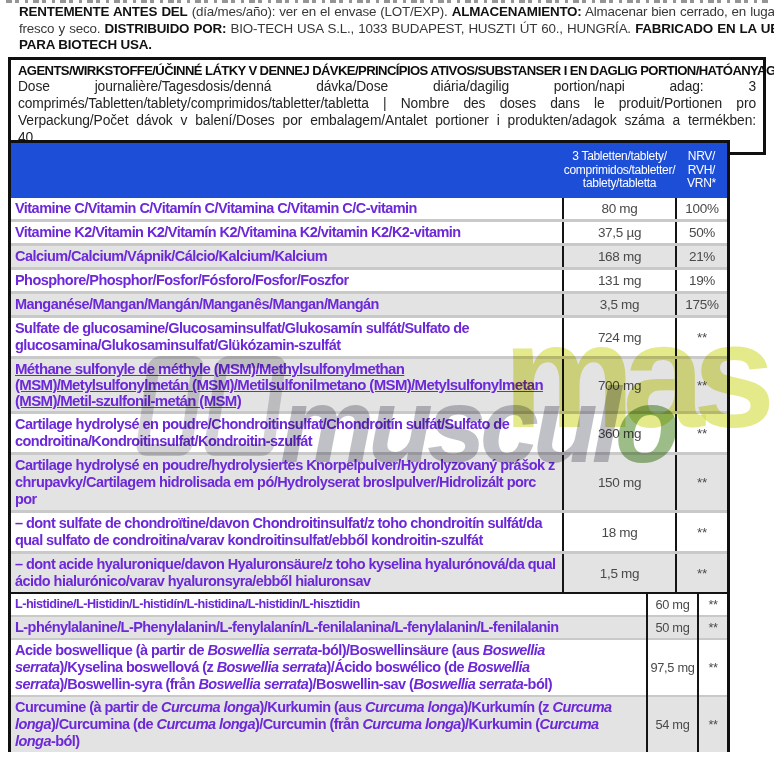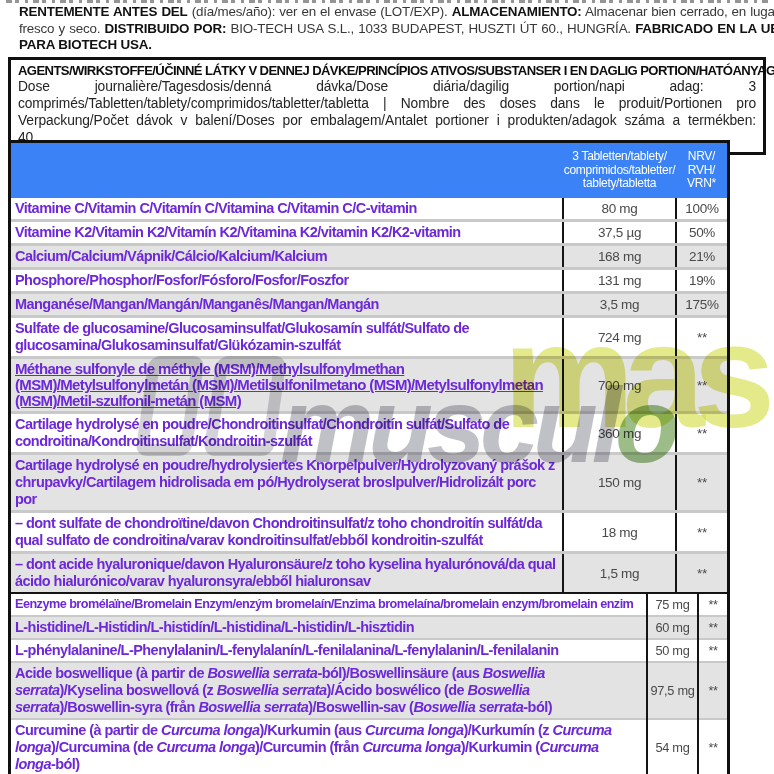--- a/index.html
+++ b/index.html
@@ -14,21 +14,21 @@
   .intro{position:absolute;top:4px;left:19px;width:760px;font-size:13.4px;line-height:16.5px;
     letter-spacing:-0.2px;font-weight:700;text-align:justify;color:#111;}
   .intro .reg{font-weight:400;color:#383838;}
 
   .agents-box{position:absolute;top:57px;left:8px;width:758px;border:3px solid #101010;background:#fff;padding:3px 7px 6px;}
   .agents-title{font-weight:700;font-size:13.1px;letter-spacing:-0.6px;white-space:nowrap;color:#0d0d0d;}
   .agents-body{font-size:13.8px;line-height:17px;letter-spacing:-0.1px;word-spacing:2.5px;text-align:justify;color:#242424;}
 
   .twrap{position:absolute;top:140px;left:8px;width:722px;border:3px solid #101010;border-bottom:none;background:#fff;}
   table{border-collapse:collapse;width:716px;table-layout:fixed;}
-  thead th{background:#3b82f6;color:#fff;font-weight:400;font-size:12px;line-height:13.5px;height:55px;
+  thead th{background:#1d4ed8;color:#fff;font-weight:400;font-size:12px;line-height:13.5px;height:55px;
     white-space:pre-line;text-align:center;vertical-align:middle;letter-spacing:-0.3px;}
   td{vertical-align:middle;}
   td.name{font-weight:700;font-size:14.5px;line-height:17px;letter-spacing:-0.55px;padding:2px 6px 2px 4px;
     overflow-wrap:anywhere;color:#6d28d9;}
   td.amt,td.nrv{font-weight:400;color:#4a4a4a;text-align:center;font-size:13.5px;letter-spacing:-0.3px;
     border-left:2px solid #141414;padding:1px 1px;}
   .ta tbody tr+tr td{border-top:3px solid #c9c9c9;}
   .ta tbody tr:nth-child(2n+3){background:#e3e3e3;}
   .ta tbody tr:nth-child(7) td.name{font-size:15px;line-height:16px;letter-spacing:-0.65px;text-decoration:underline;}
   .tb{border-top:2px solid #141414;}
@@ -138,25 +138,20 @@
         </tbody>
     </table>
     <table class="tb">
       <colgroup>
           <col style="width:636px">
           <col style="width:51px">
           <col style="width:29px">
         </colgroup>
       <tbody id="tbodyB">
           <tr>
-            <td class="name">Eenzyme bromélaïne/Bromelain Enzym/enzým bromelaín/Enzima bromelaína/bromelain enzym/bromelain enzim</td>
-            <td class="amt">75 mg</td>
-            <td class="nrv">**</td>
-          </tr>
-          <tr>
             <td class="name">L-histidine/L-Histidin/L-histidín/L-histidina/L-histidin/L-hisztidin</td>
             <td class="amt">60 mg</td>
             <td class="nrv">**</td>
           </tr>
           <tr>
             <td class="name">L-phénylalanine/L-Phenylalanin/L-fenylalanín/L-fenilalanina/L-fenylalanin/L-fenilalanin</td>
             <td class="amt">50 mg</td>
             <td class="nrv">**</td>
           </tr>
           <tr>

